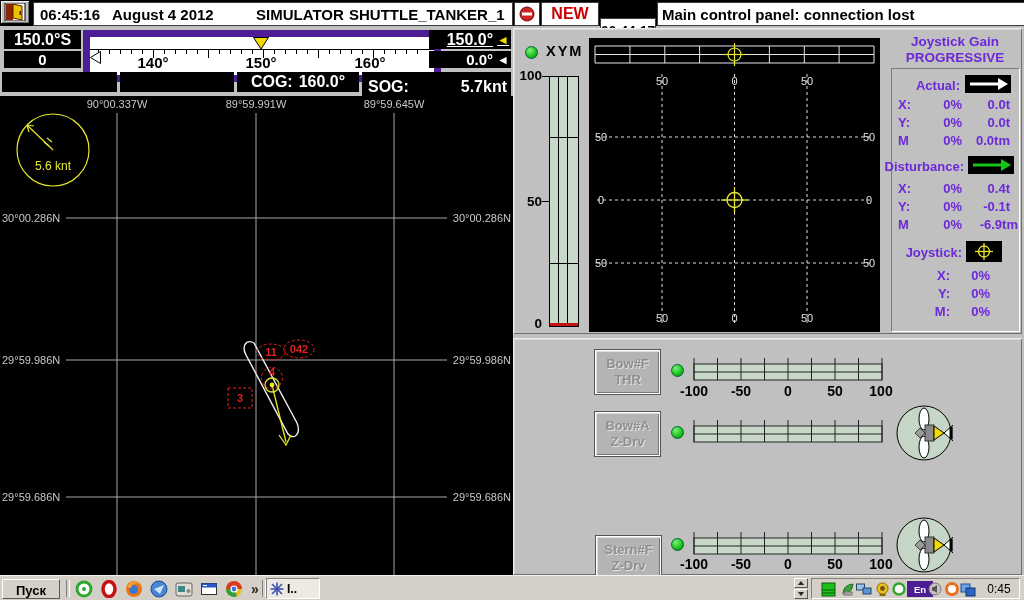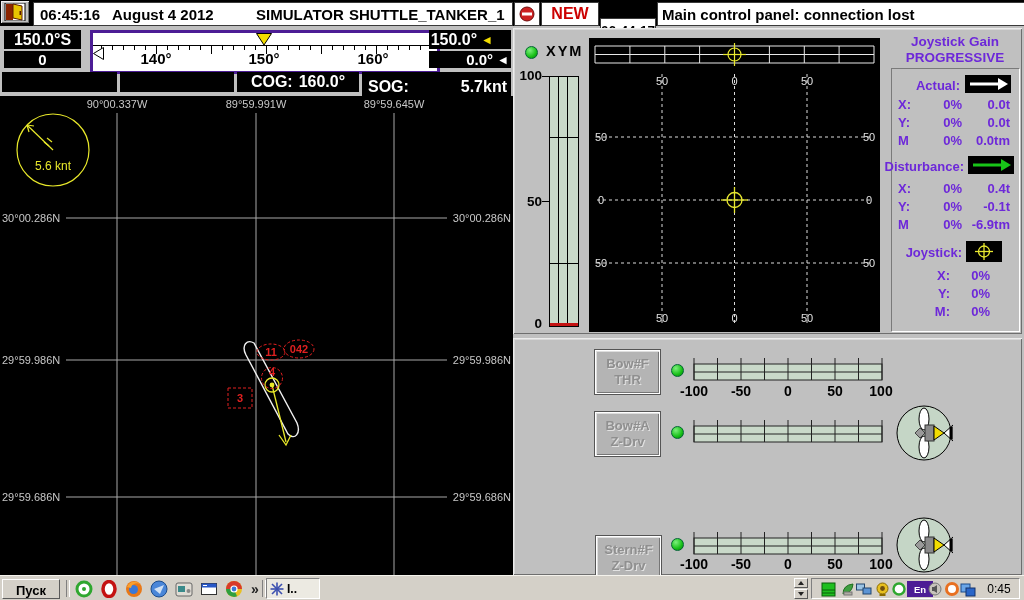--- a/index.html
+++ b/index.html
@@ -9,21 +9,21 @@
   svg text{font-family:"Liberation Sans",sans-serif;}
   
   #topbar{left:0;top:0;width:1024px;height:26px;background:#000;}
   .tb-box{position:absolute;background:#fff;border:1px solid #3a3a3a;color:#000;font-weight:bold;
           display:flex;align-items:center;overflow:hidden;white-space:nowrap;}
   #door-btn{left:2px;top:2px;width:28px;height:22px;background:#c0c0c0;border:1px solid #000;
             box-shadow:inset 1px 1px 0 #f0f0f0, inset -1px -1px 0 #707070;display:flex;align-items:center;justify-content:center;}
   
   #hdgstrip{left:0;top:26px;width:513px;height:70px;background:#c0c0c0;}
   .blk{position:absolute;background:#000;color:#fff;font-weight:bold;display:flex;align-items:center;justify-content:center;}
-  #tape{left:90px;top:30px;width:344px;height:38px;background:#fff;border:3px solid #4c1d95;position:absolute;}
+  #tape{left:83px;top:30px;width:344px;height:38px;background:#fff;border:7px solid #4c1d95;position:absolute;}
   #tape .hline{position:absolute;left:0;right:0;top:12px;height:1px;background:#000;}
   #tape .minor{position:absolute;left:8px;top:13px;width:326px;height:4px;
      background:repeating-linear-gradient(to right,#000 0 1px,transparent 1px 11px);}
   #tape .major{position:absolute;left:8px;top:13px;width:326px;height:8px;
      background:repeating-linear-gradient(to right,#000 0 1px,transparent 1px 55px);}
   .tapelab{position:absolute;top:17px;transform:translateX(-50%);font-weight:bold;font-size:15px;color:#000;}
   .tri{font-size:12px;line-height:1;}
   
   .panel{position:absolute;background:#c0c0c0;
      box-shadow:inset 1px 1px 0 #ececec, inset -1px -1px 0 #6e6e6e, inset 2px 2px 0 #d8d8d8;}
@@ -107,21 +107,21 @@
     <div class="minor"></div>
     <div class="major"></div>
     <svg class="abs" style="left:0;top:14px;" width="11" height="13" viewBox="0 0 11 13">
       <polygon points="10.5,0.5 10.5,12.5 0.5,6.5" fill="#fff" stroke="#000"></polygon>
     </svg>
     <span class="tapelab" style="left:63px;">140°</span>
     <span class="tapelab" style="left:171px;">150°</span>
     <span class="tapelab" style="left:280px;">160°</span>
   </div>
 
-  <div class="blk" style="left:429px;top:4px;width:82px;height:19px;justify-content:flex-end;font-size:16px;gap:4px;padding-right:18px;box-sizing:border-box;">
+  <div class="blk" style="left:429px;top:4px;width:82px;height:19px;justify-content:flex-end;font-size:16px;gap:4px;padding-right:2px;box-sizing:border-box;text-decoration:underline;">
     <span>150.0°</span>
     <span class="tri" style="color:#f2dc00;">◄</span>
   </div>
   <div class="blk" style="left:429px;top:25px;width:82px;height:17px;justify-content:flex-end;font-size:15px;gap:4px;padding-right:2px;box-sizing:border-box;">
     <span>0.0°</span>
     <span class="tri" style="color:#fff;">◄</span>
   </div>
 
   <div class="blk" style="left:2px;top:46px;width:115px;height:20px;"></div>
   <div class="blk" style="left:120px;top:46px;width:114px;height:20px;"></div>
@@ -290,21 +290,21 @@
   </svg>
 </div>
 <div class="jrow" style="left:898px;top:181px;">X:</div>
 <div class="jrow r" style="left:922px;top:181px;width:40px;">0%</div>
 <div class="jrow r" style="left:948px;top:181px;width:62px;">0.4t</div>
 <div class="jrow" style="left:898px;top:199px;">Y:</div>
 <div class="jrow r" style="left:922px;top:199px;width:40px;">0%</div>
 <div class="jrow r" style="left:948px;top:199px;width:62px;">-0.1t</div>
 <div class="jrow" style="left:898px;top:217px;">M</div>
 <div class="jrow r" style="left:922px;top:217px;width:40px;">0%</div>
-<div class="jrow r" style="left:948px;top:217px;width:62px;">-6.9tm</div>
+<div class="jrow r" style="left:948px;top:217px;width:62px;padding-left:8px;">-6.9tm</div>
 
 <div class="jrow r" style="left:888px;top:245px;width:74px;">Joystick:</div>
 <div class="ibox" style="left:966px;top:241px;width:36px;height:21px;">
   <svg width="22" height="17" viewBox="0 0 22 17">
     <circle cx="11" cy="8.5" r="5.5" fill="none" stroke="#e8e830" stroke-width="1.3"></circle>
     <line x1="2" y1="8.5" x2="20" y2="8.5" stroke="#e8e830" stroke-width="1.3"></line>
     <line x1="11" y1="0" x2="11" y2="17" stroke="#e8e830" stroke-width="1.3"></line>
   </svg>
 </div>
 <div class="jrow r" style="left:926px;top:268px;width:24px;">X:</div>

